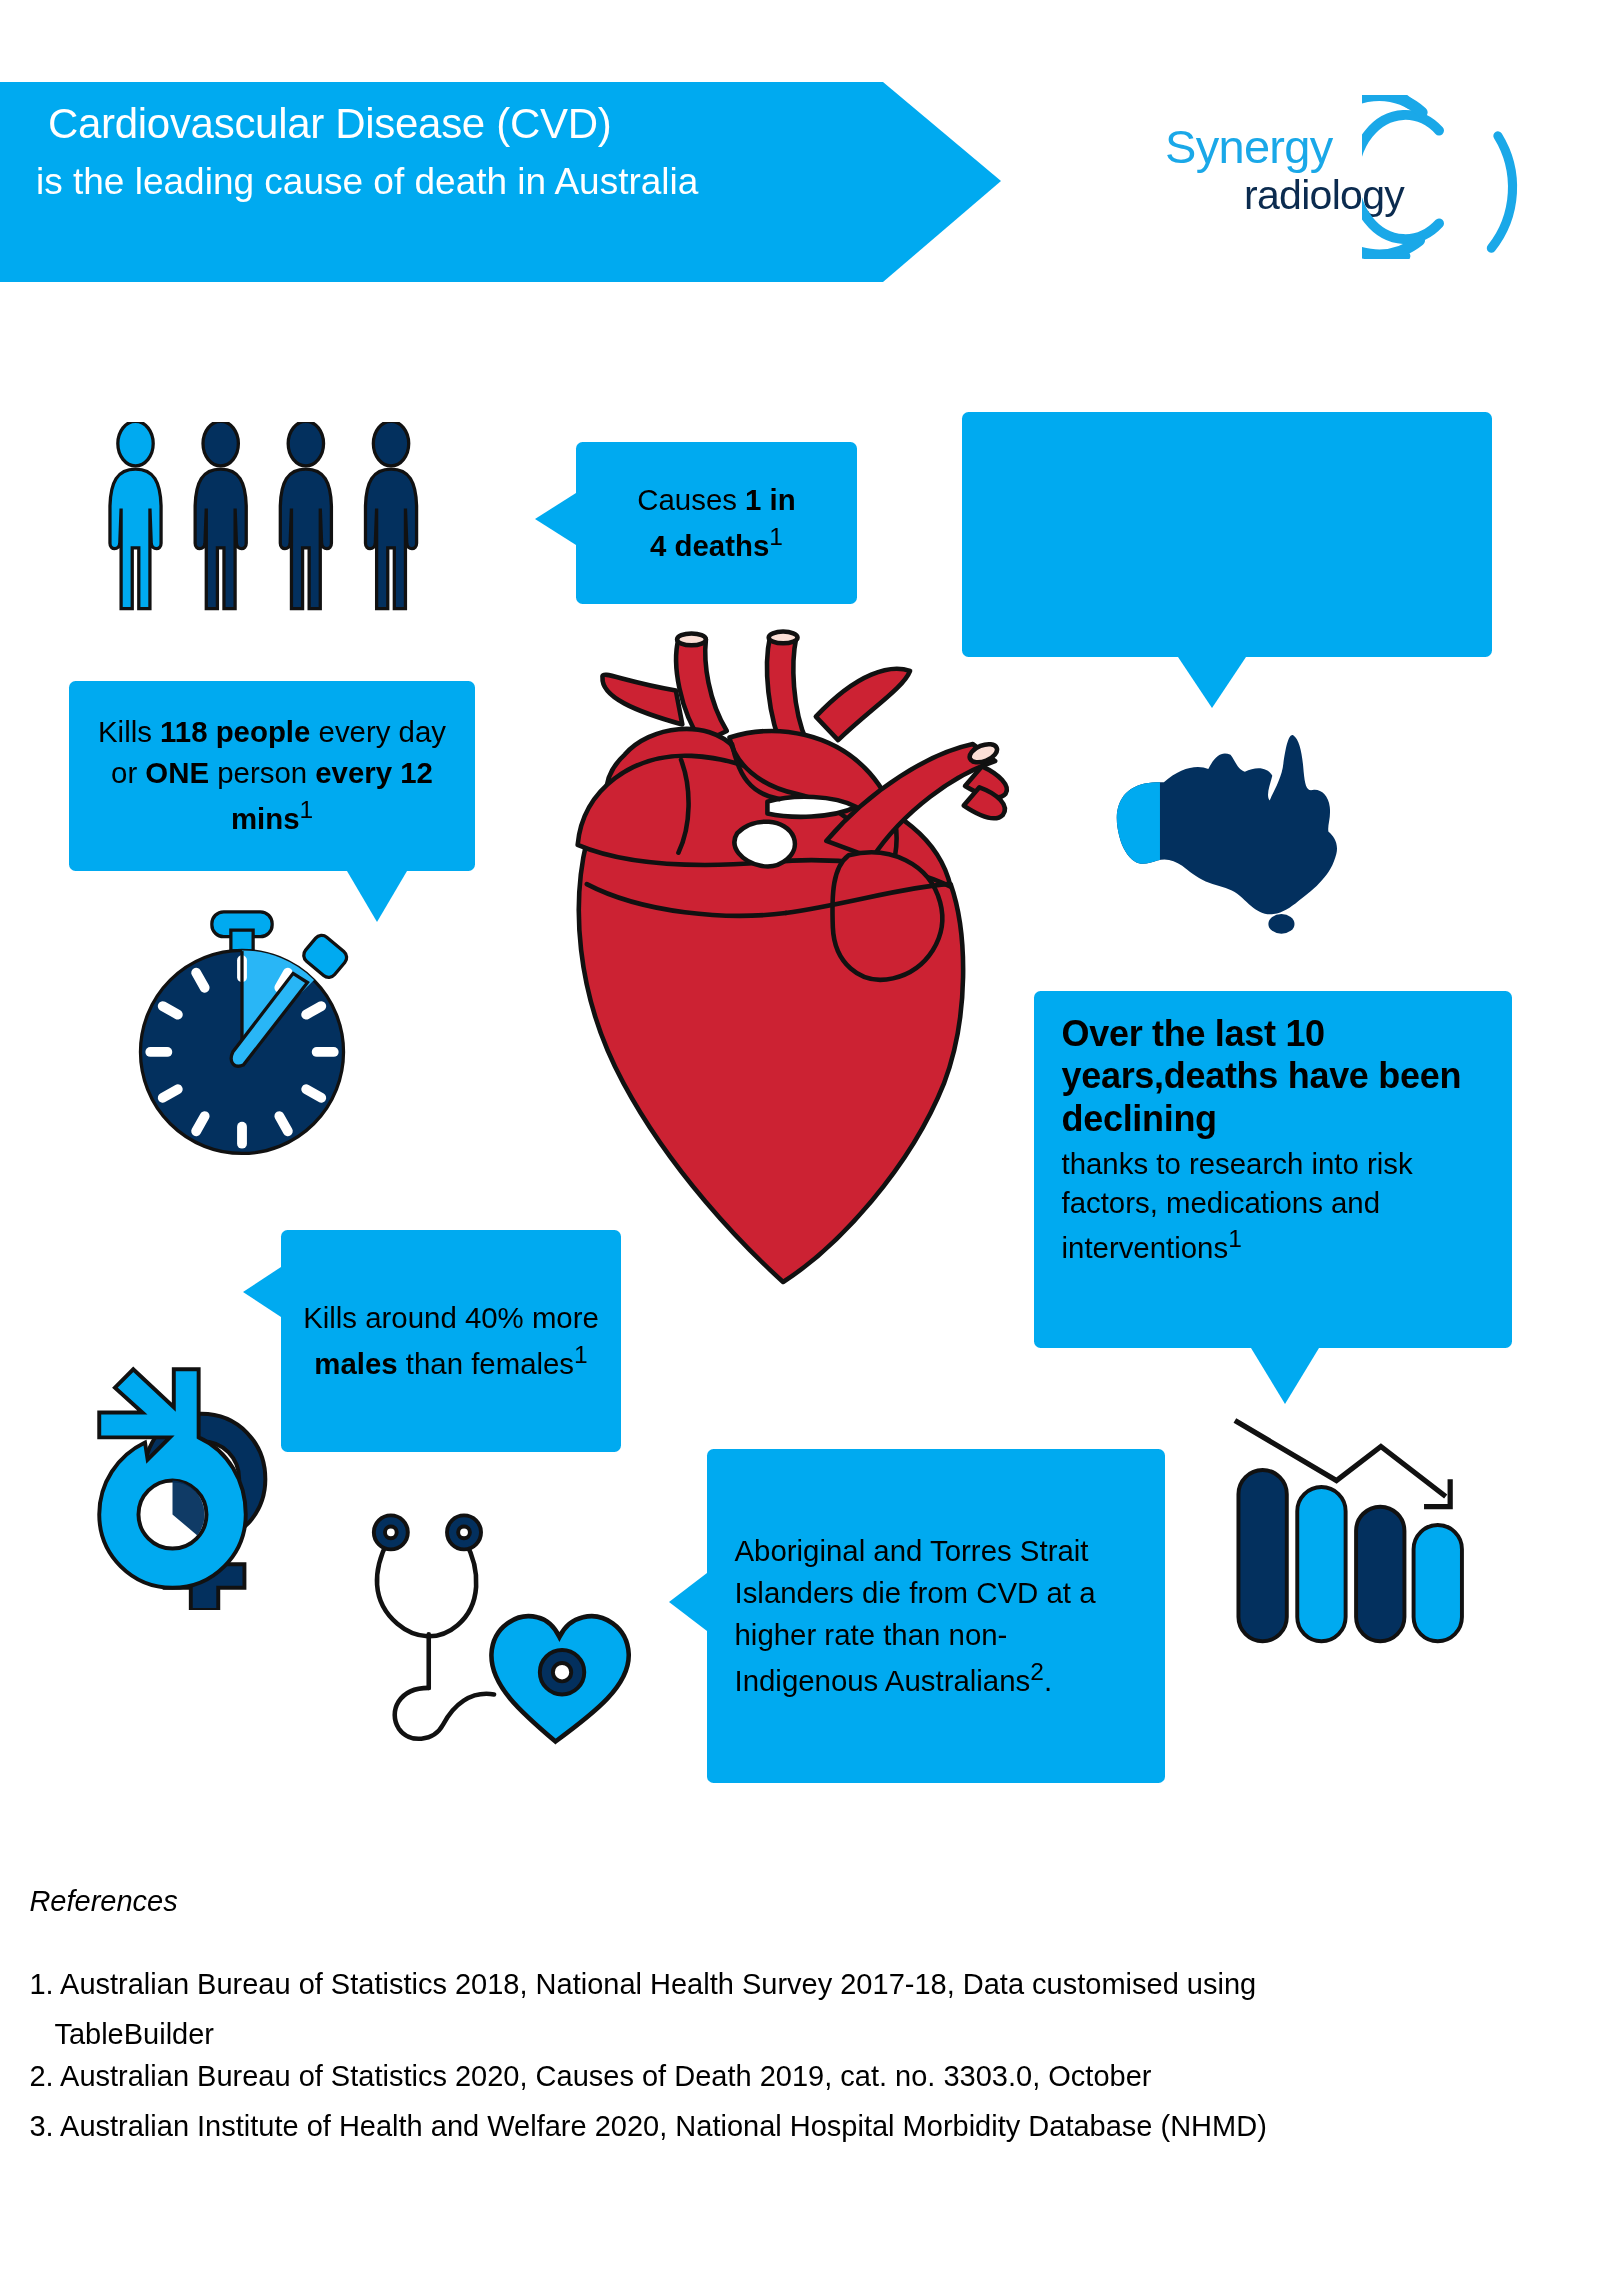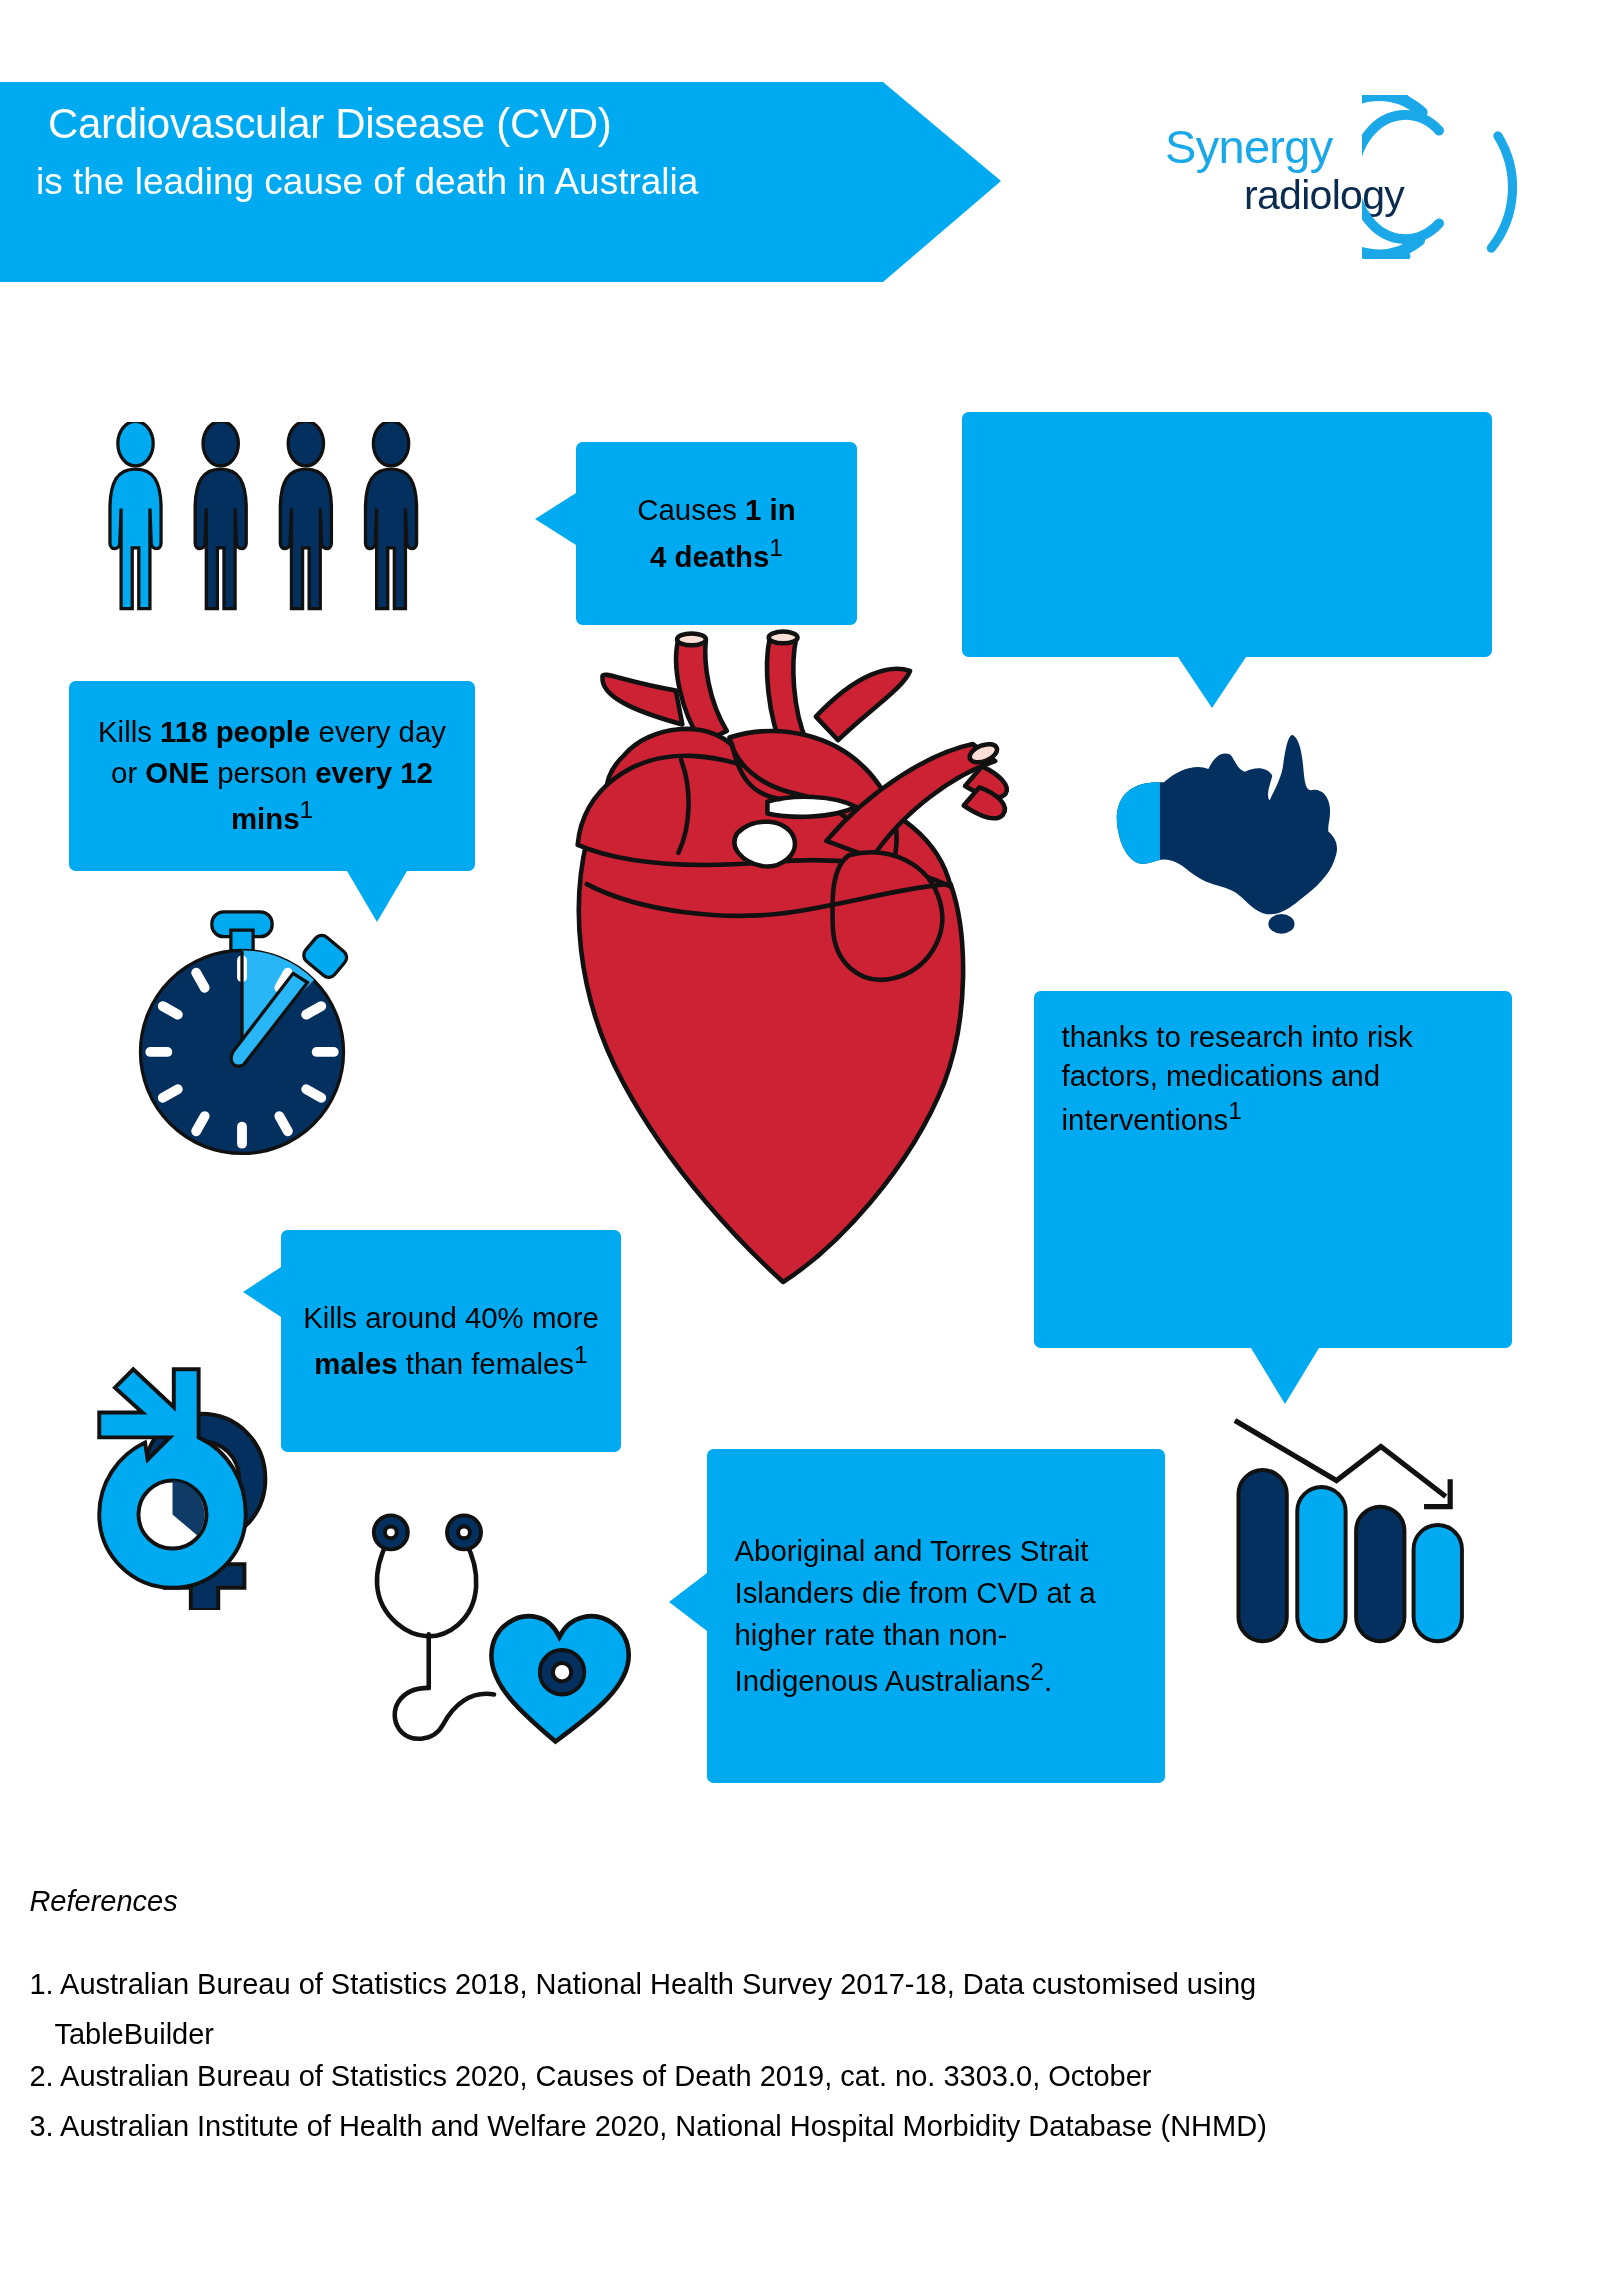--- a/index.html
+++ b/index.html
@@ -32,21 +32,21 @@
     --pink:#fbdfd6;
   }
   .callout{position:absolute;background:var(--blue);border-radius:6.5px;
       box-sizing:border-box;display:flex;align-items:center;justify-content:center;
       text-align:center;}
   .callout .txt{font-size:29.4px;line-height:1.38;padding:0 19.6px;}
   .callout b{font-weight:bold;}
   .tail{position:absolute;width:0;height:0;}
 
   
-  #callout-deaths{left:576px;top:442px;width:281px;height:183px;}
+  #callout-deaths{left:576px;top:442px;width:281px;height:162px;}
   #callout-deaths .tail{left:-41px;top:51px;
       border-top:26px solid transparent;border-bottom:26px solid transparent;
       border-right:41px solid var(--blue);}
 
   #callout-affects{left:962px;top:412px;width:530px;height:245px;}
   #callout-affects .tail{left:216px;bottom:-51px;
       border-left:34px solid transparent;border-right:34px solid transparent;
       border-top:51px solid var(--blue);}
   #callout-affects .txt{font-size:33px;}
 
@@ -258,20 +258,21 @@
       <path d="M340 440 C 430 428 520 400 588 396" fill="none"></path>
       <path d="M180 206 C 196 248 196 306 176 348" fill="none"></path>
       <path d="M258 182 C 268 230 286 258 330 266" fill="none"></path>
     </g>
   </svg>
 </div>
 
 <div class="callout" id="callout-decline">
   <span class="tail"></span>
   <div class="inner">
+    <div class="lead">Over the last 10 years,deaths have been declining</div>
     <div class="body"><span>thanks to research into risk factors, medications and interventions</span><sup>1</sup></div>
   </div>
 </div>
 
 <div id="australia-map">
   <svg width="249" height="209" viewBox="0 0 380 320">
 
     <path d="M88 86 C 112 64 140 58 156 66 C 166 46 176 38 190 44 C 198 54 200 66 212 70
              C 228 62 246 62 254 76 C 250 92 244 106 250 114 C 256 100 266 84 270 64
              C 274 36 278 12 286 14 C 296 20 300 44 302 70 C 304 90 306 100 316 98

